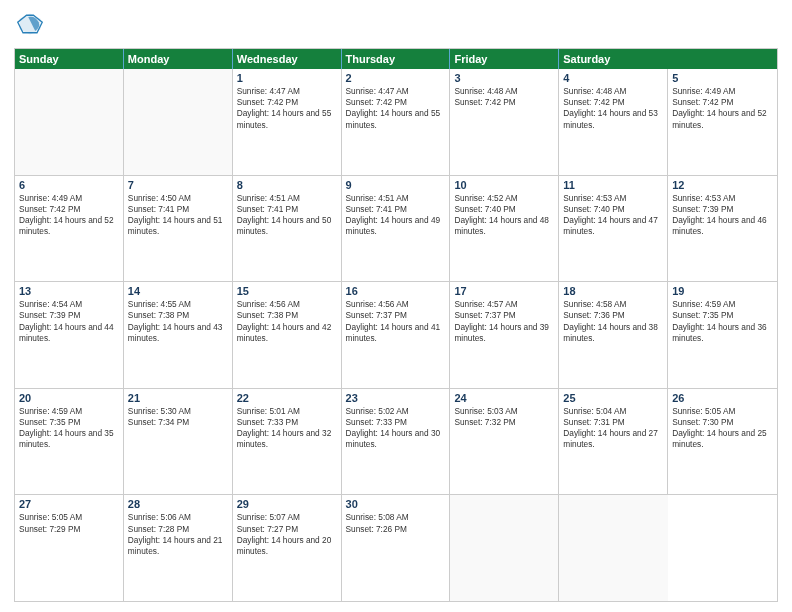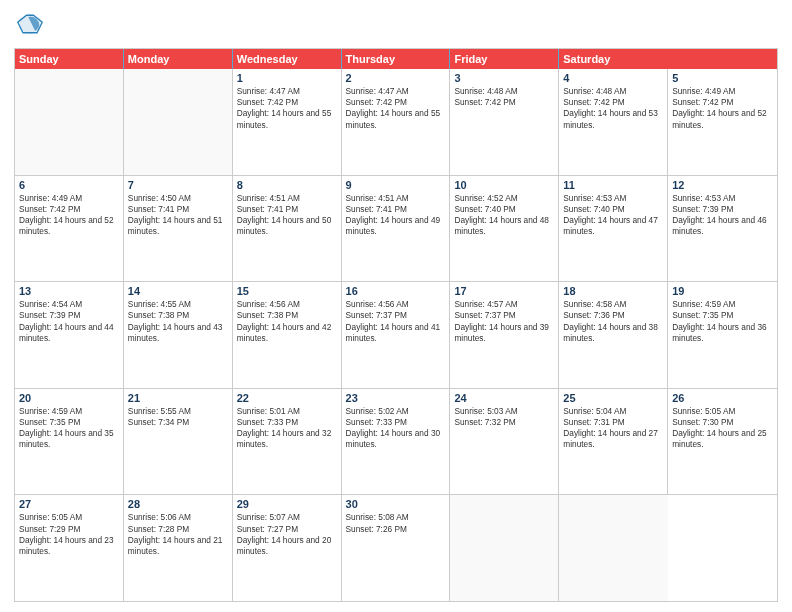--- a/index.html
+++ b/index.html
@@ -54,21 +54,21 @@
     }
     .calendar {
       flex: 1;
       display: flex;
       flex-direction: column;
       border: 1px solid #ccc;
     }
     .cal-header-row {
       display: grid;
       grid-template-columns: repeat(7, 1fr);
-      background: #ef4444;
+      background: #15803d;
     }
     .cal-header-cell {
       color: #fff;
       font-size: 11px;
       font-weight: bold;
       padding: 4px 4px;
       text-align: left;
       border-right: 1px solid #5aa7d0;
     }
     .cal-header-cell:last-child { border-right: none; }
@@ -265,21 +265,21 @@
         </div>
         <div class="cal-row">
           <div class="cal-cell">
             <div class="day-number">20</div>
             <div class="cell-line">Sunrise: 4:59 AM</div>
             <div class="cell-line">Sunset: 7:35 PM</div>
             <div class="cell-line">Daylight: 14 hours and 35 minutes.</div>
           </div>
           <div class="cal-cell">
             <div class="day-number">21</div>
-            <div class="cell-line">Sunrise: 5:55 AM</div>
+            <div class="cell-line">Sunrise: 5:30 AM</div>
             <div class="cell-line">Sunset: 7:34 PM</div>
           </div>
           <div class="cal-cell">
             <div class="day-number">22</div>
             <div class="cell-line">Sunrise: 5:01 AM</div>
             <div class="cell-line">Sunset: 7:33 PM</div>
             <div class="cell-line">Daylight: 14 hours and 32 minutes.</div>
           </div>
           <div class="cal-cell">
             <div class="day-number">23</div>
@@ -303,21 +303,20 @@
             <div class="cell-line">Sunrise: 5:05 AM</div>
             <div class="cell-line">Sunset: 7:30 PM</div>
             <div class="cell-line">Daylight: 14 hours and 25 minutes.</div>
           </div>
         </div>
         <div class="cal-row">
           <div class="cal-cell">
             <div class="day-number">27</div>
             <div class="cell-line">Sunrise: 5:05 AM</div>
             <div class="cell-line">Sunset: 7:29 PM</div>
-            <div class="cell-line">Daylight: 14 hours and 23 minutes.</div>
           </div>
           <div class="cal-cell">
             <div class="day-number">28</div>
             <div class="cell-line">Sunrise: 5:06 AM</div>
             <div class="cell-line">Sunset: 7:28 PM</div>
             <div class="cell-line">Daylight: 14 hours and 21 minutes.</div>
           </div>
           <div class="cal-cell">
             <div class="day-number">29</div>
             <div class="cell-line">Sunrise: 5:07 AM</div>

